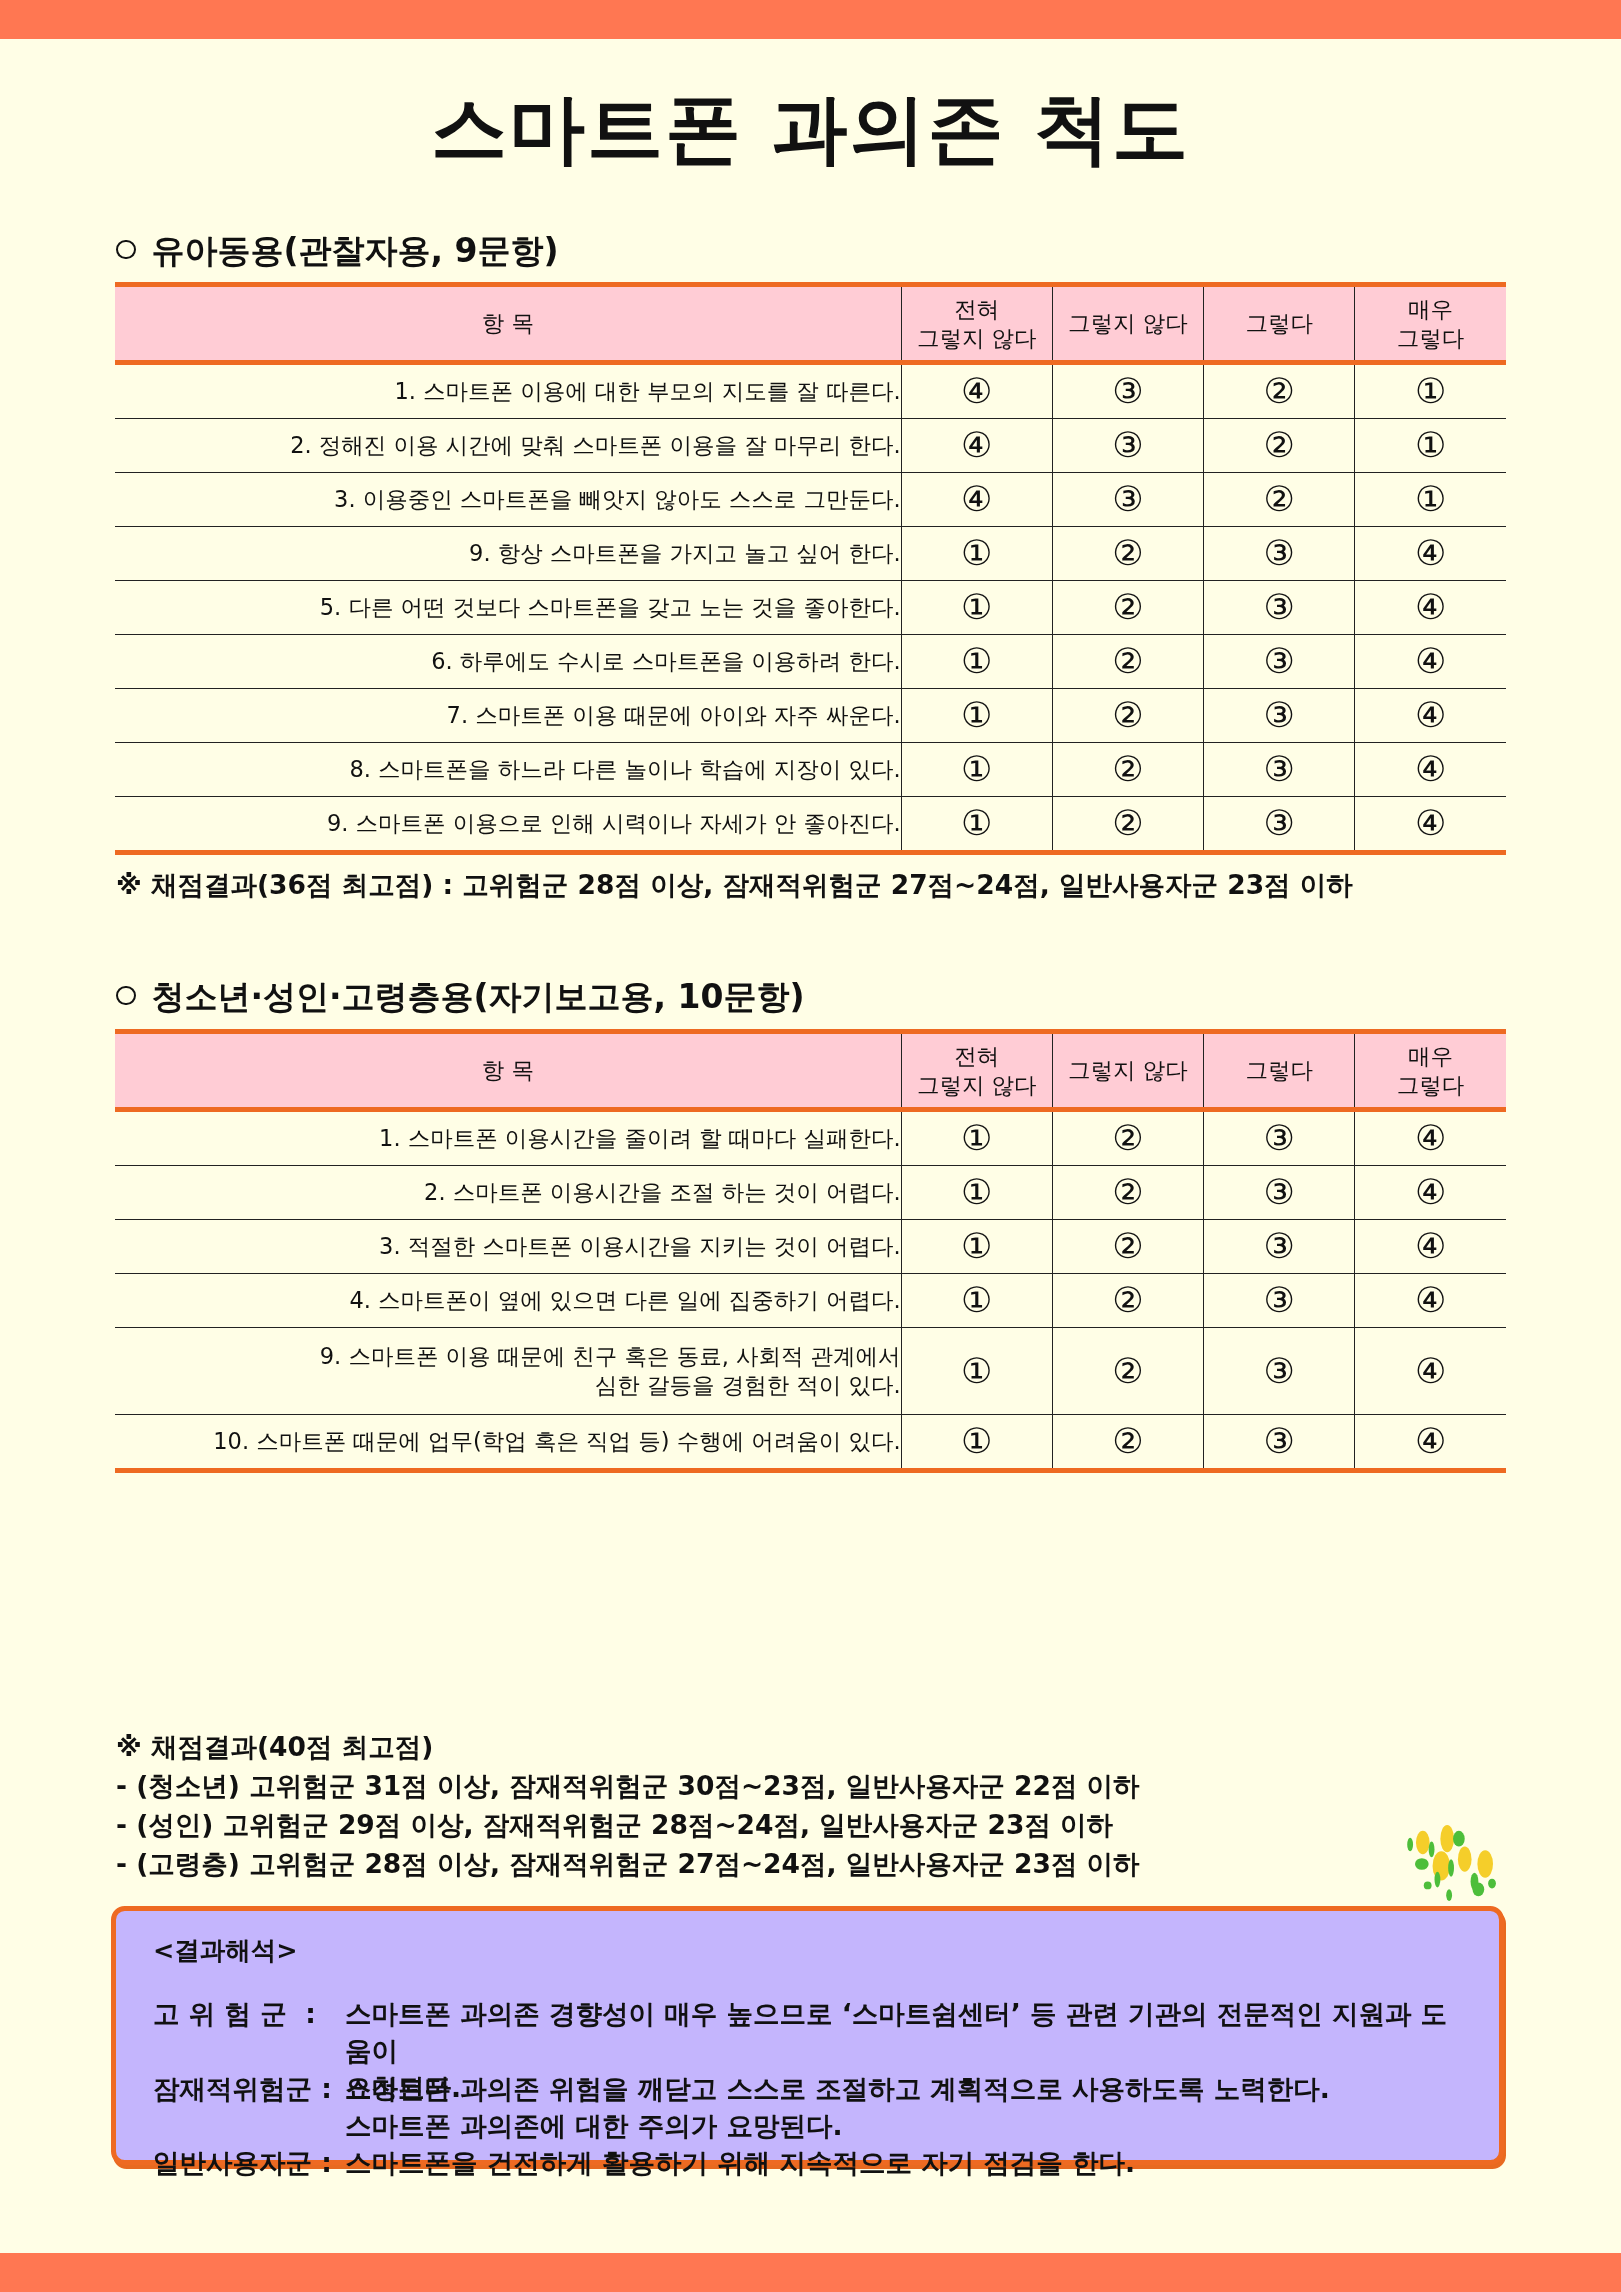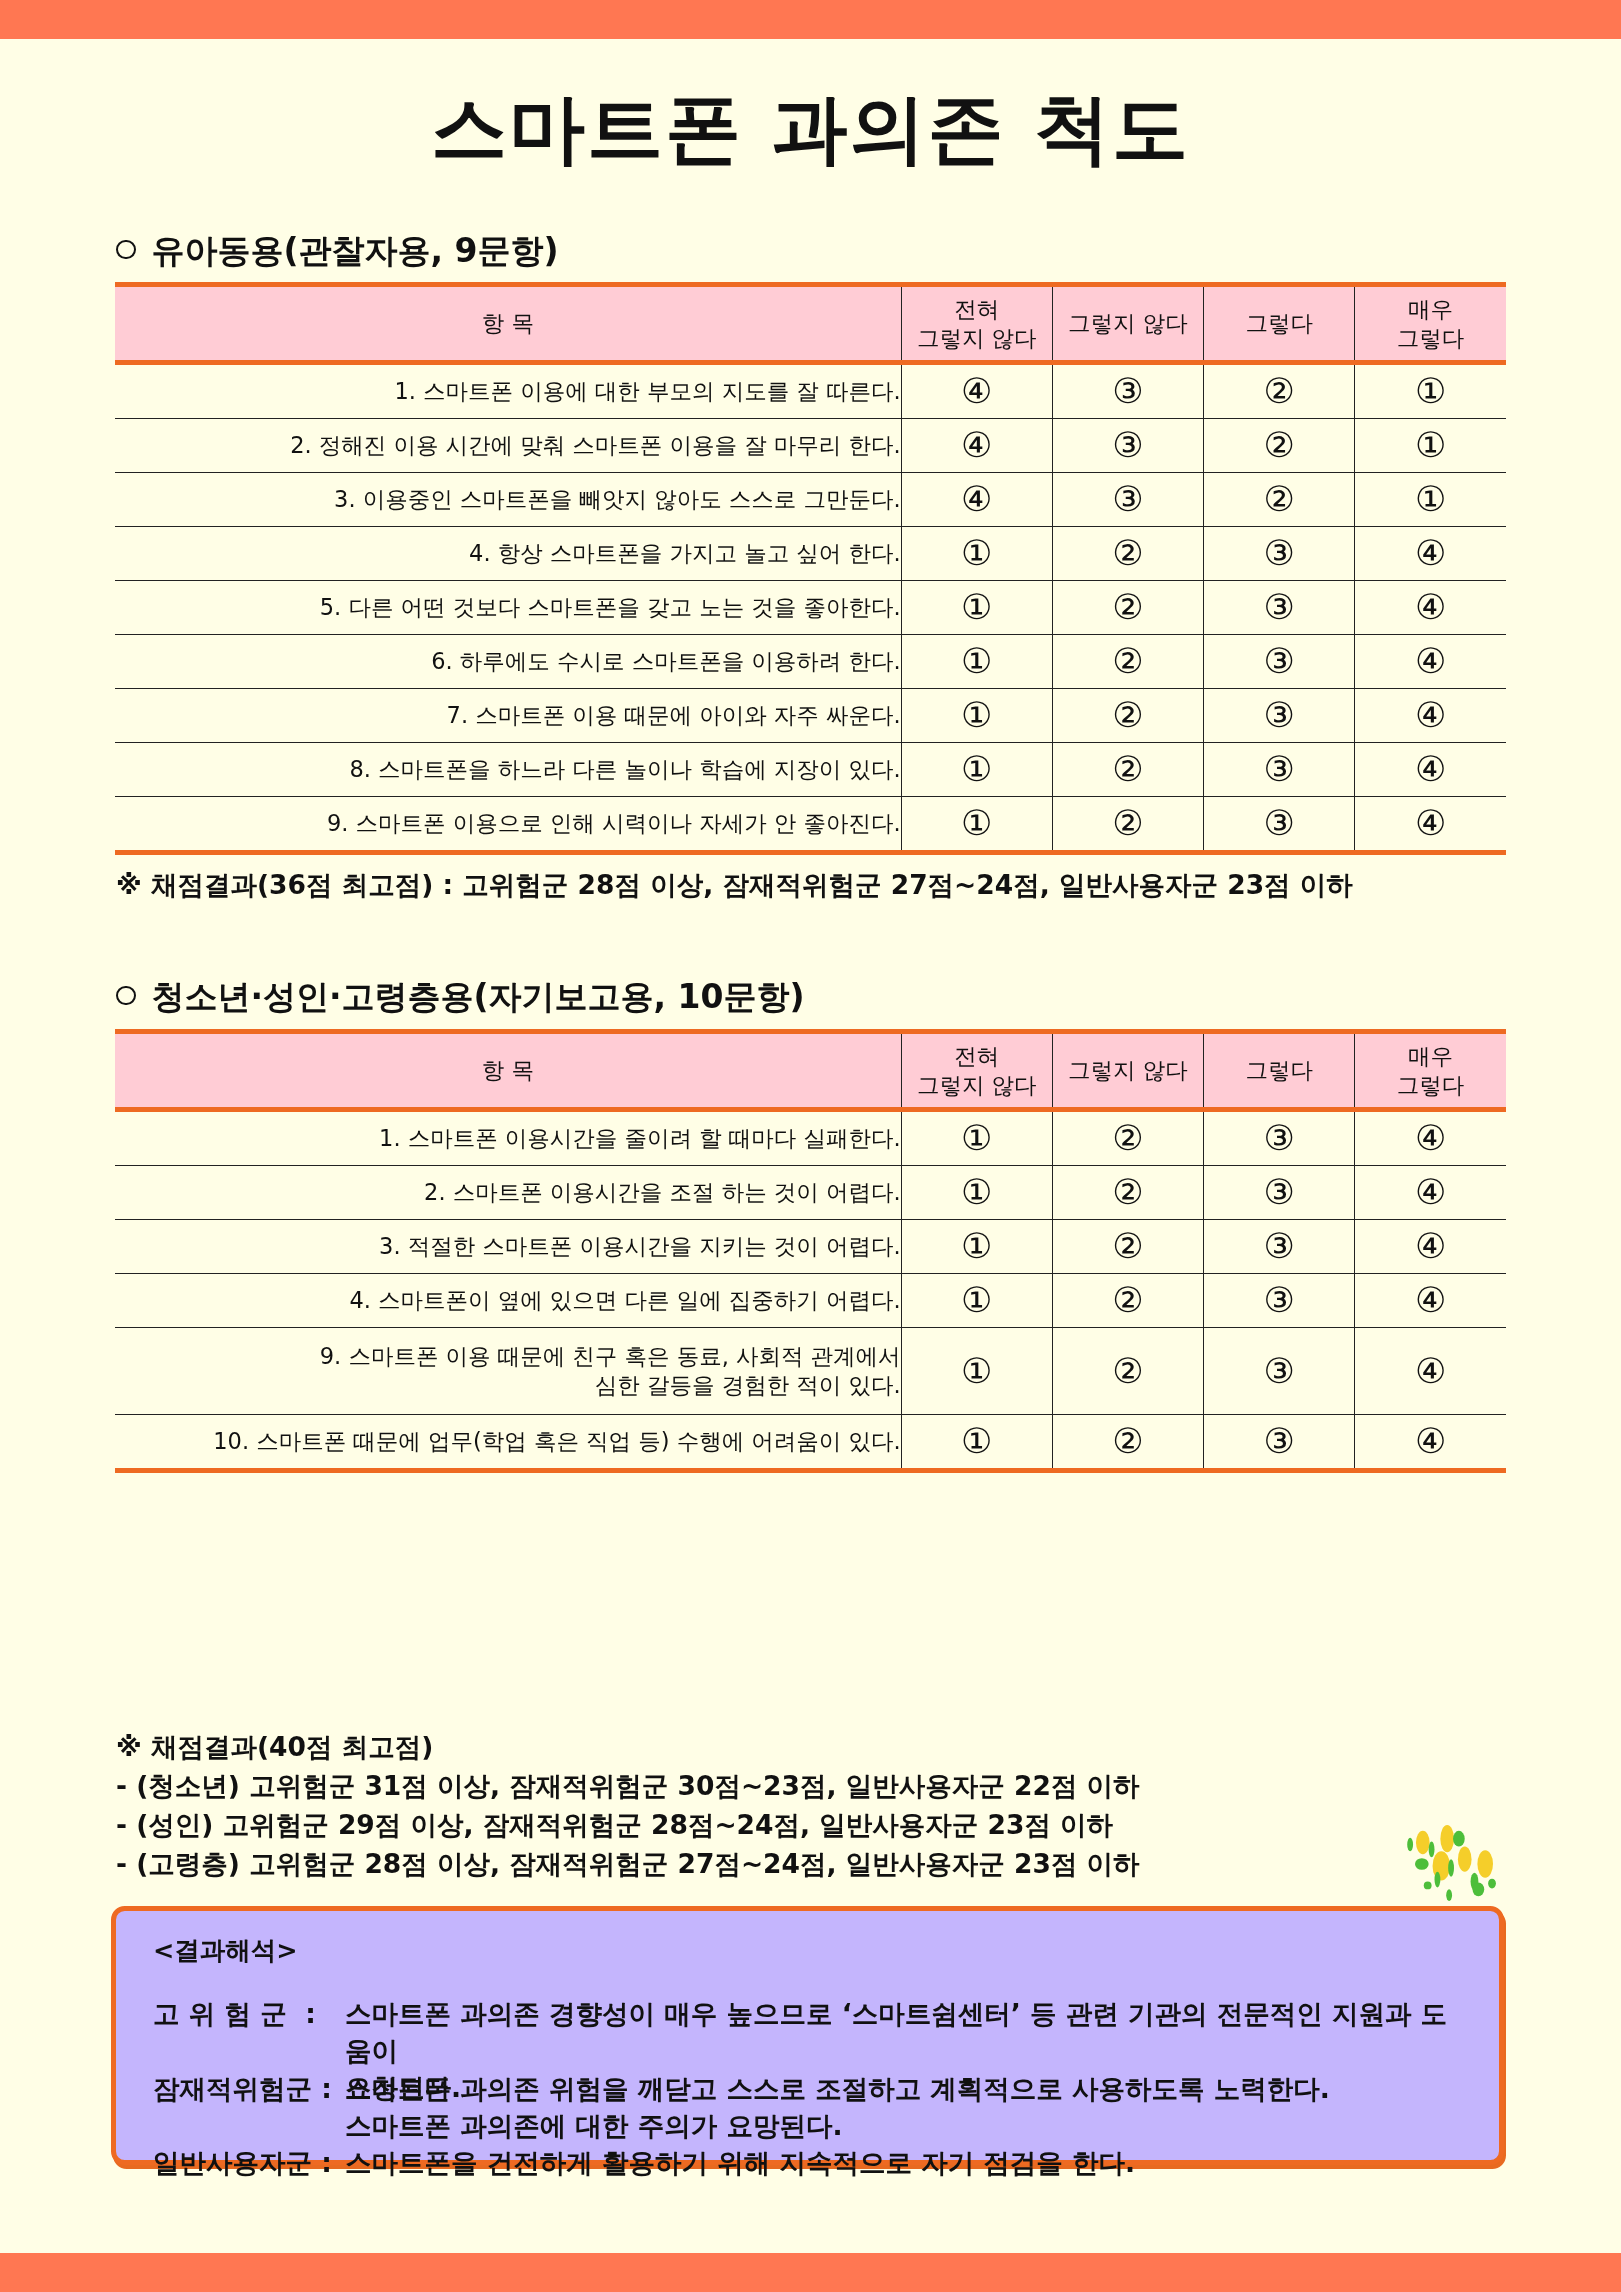--- a/index.html
+++ b/index.html
@@ -104,21 +104,21 @@
         <td><span>①</span></td>
       </tr>
       <tr>
         <td class="item"><span class="item-text">3. 이용중인 스마트폰을 빼앗지 않아도 스스로 그만둔다.</span></td>
         <td><span>④</span></td>
         <td><span>③</span></td>
         <td><span>②</span></td>
         <td><span>①</span></td>
       </tr>
       <tr>
-        <td class="item"><span class="item-text">4. 항상 스마트폰을 가지고 놀고 싶어 한다.</span></td>
+        <td class="item"><span class="item-text">9. 항상 스마트폰을 가지고 놀고 싶어 한다.</span></td>
         <td><span>①</span></td>
         <td><span>②</span></td>
         <td><span>③</span></td>
         <td><span>④</span></td>
       </tr>
       <tr>
         <td class="item"><span class="item-text">5. 다른 어떤 것보다 스마트폰을 갖고 노는 것을 좋아한다.</span></td>
         <td><span>①</span></td>
         <td><span>②</span></td>
         <td><span>③</span></td>

